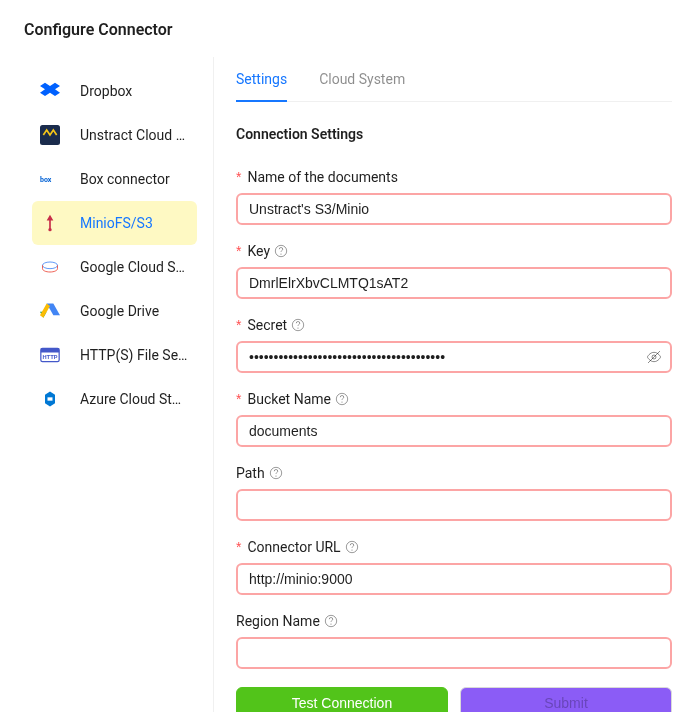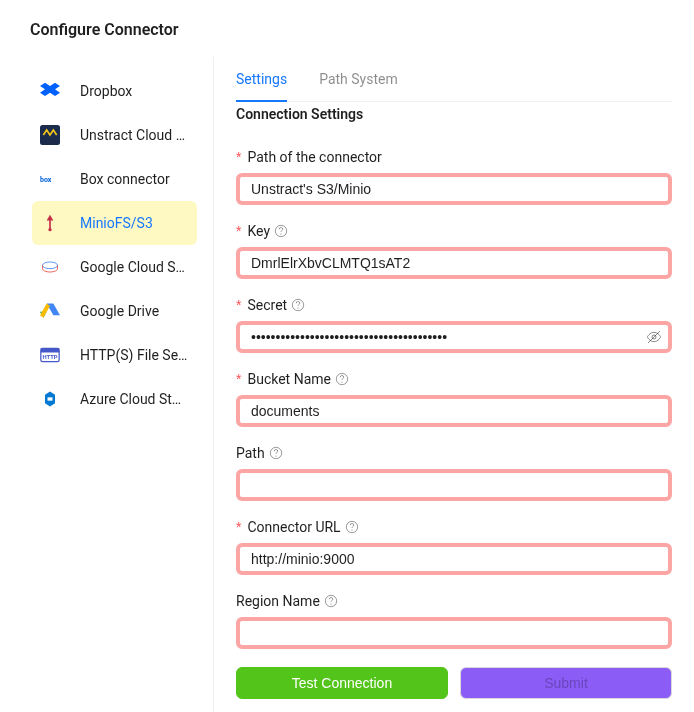--- a/index.html
+++ b/index.html
@@ -8,21 +8,21 @@
       font-size: 14px;
       color: rgba(0,0,0,0.88);
       background: #fff;
       width: 694px;
       height: 712px;
       overflow: hidden;
     }
     .page-title {
       font-size: 16px;
       font-weight: 600;
-      padding: 20px 30px 18px;
+      padding: 20px 24px 18px;
     }
     .main {
       display: flex;
       height: calc(712px - 54px);
     }
     .sidebar {
       width: 214px;
       border-right: 1px solid #f0f0f0;
       padding: 12px 16px 12px 32px;
     }
@@ -55,21 +55,21 @@
     }
     .content {
       flex: 1;
       padding: 0 22px 20px;
       overflow-y: auto;
     }
     .tabs {
       display: flex;
       gap: 32px;
       border-bottom: 1px solid #f0f0f0;
-      margin-bottom: 4px;
+      margin-bottom: 24px;
     }
     .tab {
       padding: 14px 0;
       cursor: pointer;
       color: rgba(0,0,0,0.45);
       position: relative;
     }
     .tab.active {
       color: #1677ff;
     }
@@ -106,21 +106,21 @@
       height: 14px;
       display: inline-flex;
     }
     .input-wrap {
       position: relative;
     }
     .text-input {
       width: 100%;
       height: 32px;
       padding: 4px 11px;
-      border: 4px solid #fca5a5;
+      border: 2px solid #fca5a5;
       border-radius: 6px;
       font-size: 14px;
       color: rgba(0,0,0,0.88);
       background: #fff;
       outline: none;
     }
     .text-input.has-suffix { padding-right: 34px; }
     .eye-toggle {
       position: absolute;
       right: 10px;
@@ -246,29 +246,29 @@
       </span>
       <span class="sidebar-label">Azure Cloud Storage</span>
     </div>
 
   </div>
 
   <div class="content">
 
     <div class="tabs">
       <div class="tab active">Settings</div>
-      <div class="tab">Path System</div>
+      <div class="tab">Cloud System</div>
     </div>
 
     <div class="section-title">Connection Settings</div>
 
     <div class="form-item">
       <div class="form-label">
         <span class="required">*</span>
-        <span>Path of the connector</span>
+        <span>Name of the documents</span>
       </div>
       <div class="input-wrap">
         <input type="text" class="text-input" value="Unstract's S3/Minio" style="">
       </div>
     </div>
 
     <div class="form-item">
       <div class="form-label">
         <span class="required">*</span>
         <span>Key</span>

